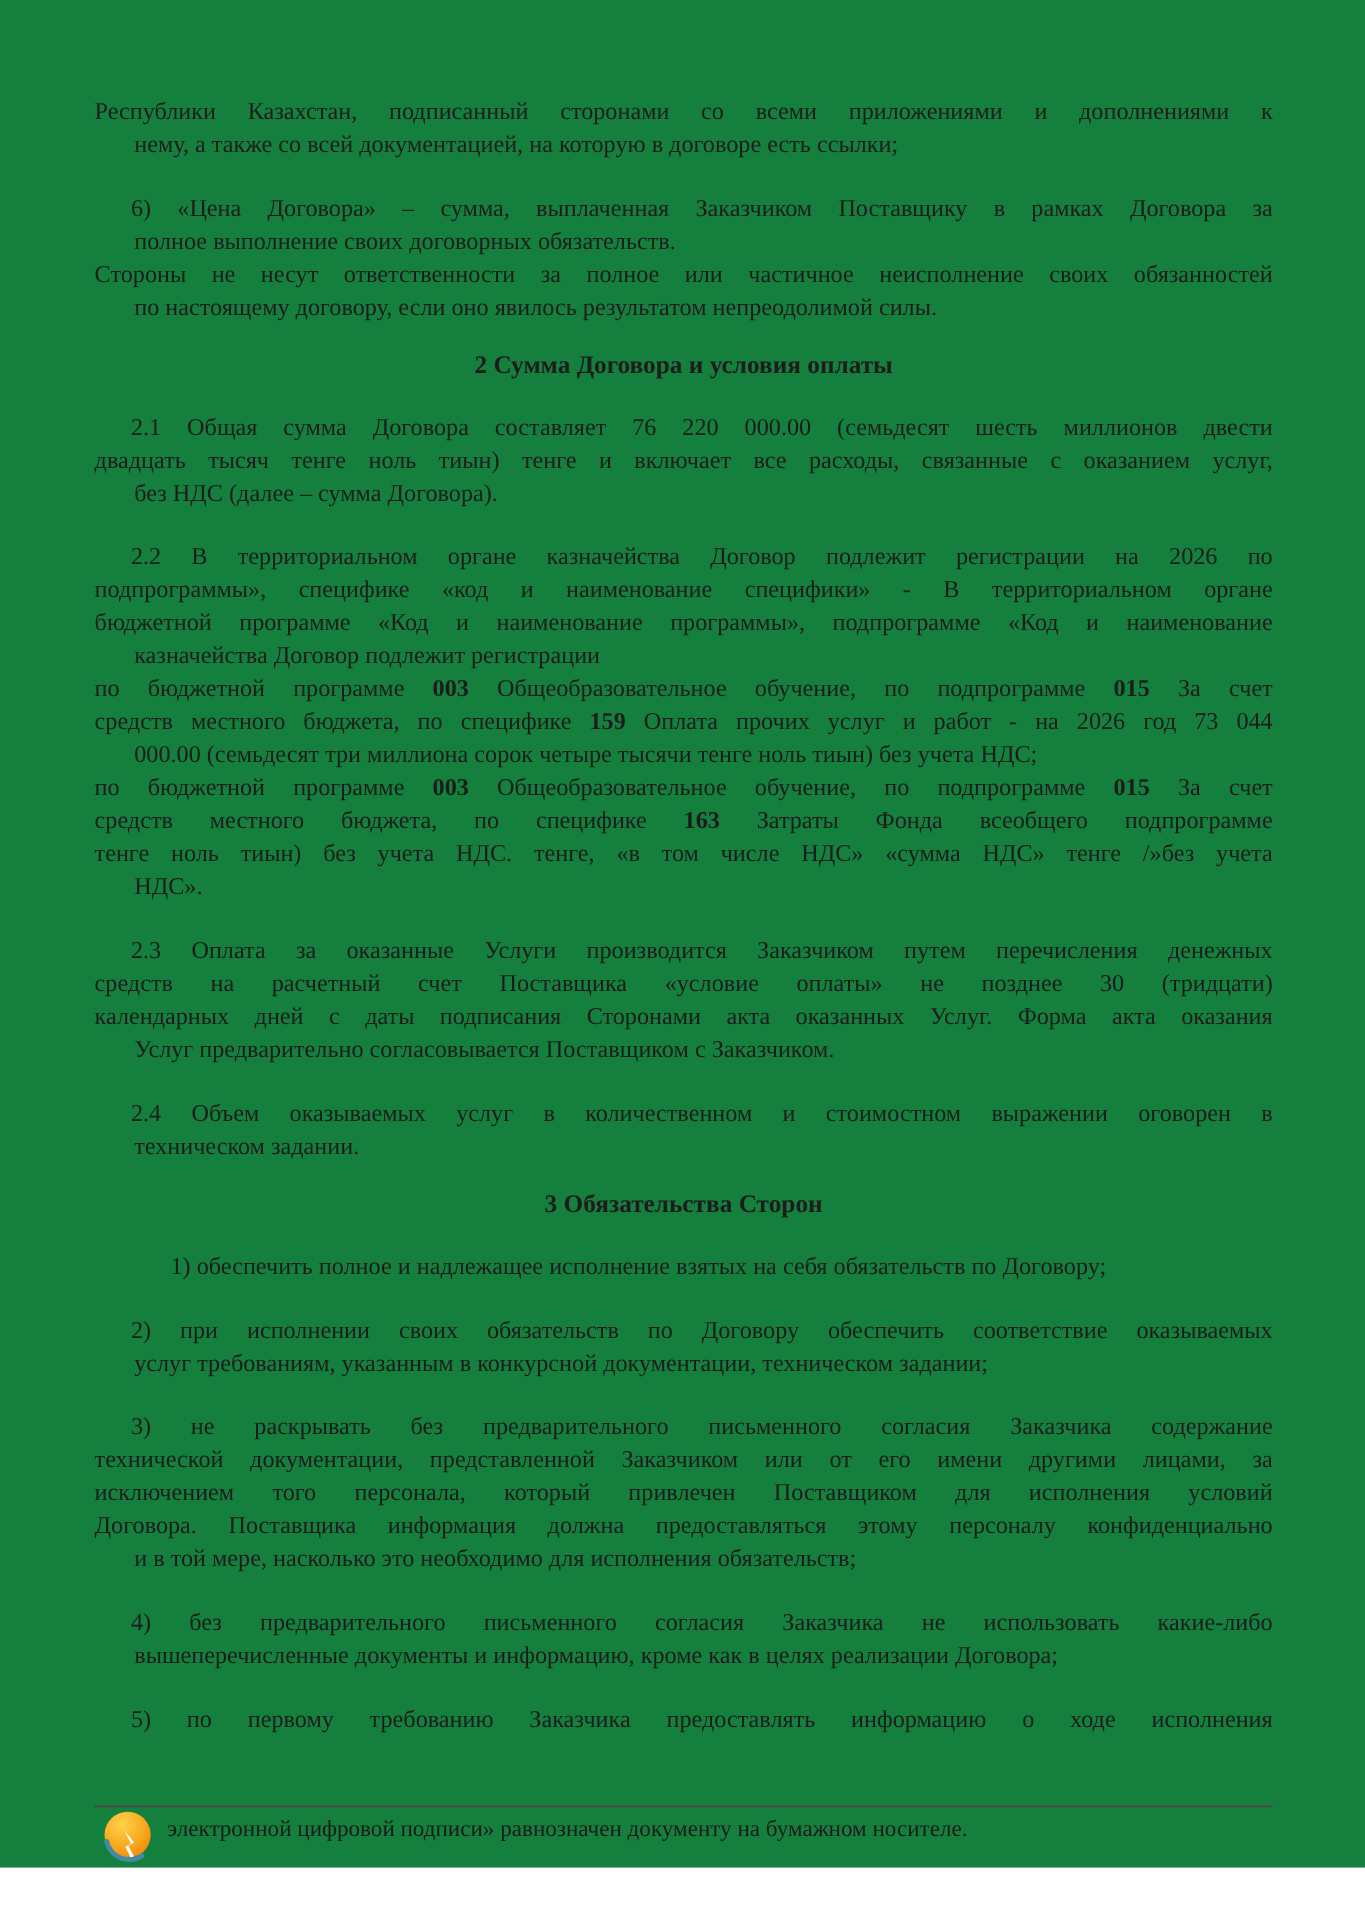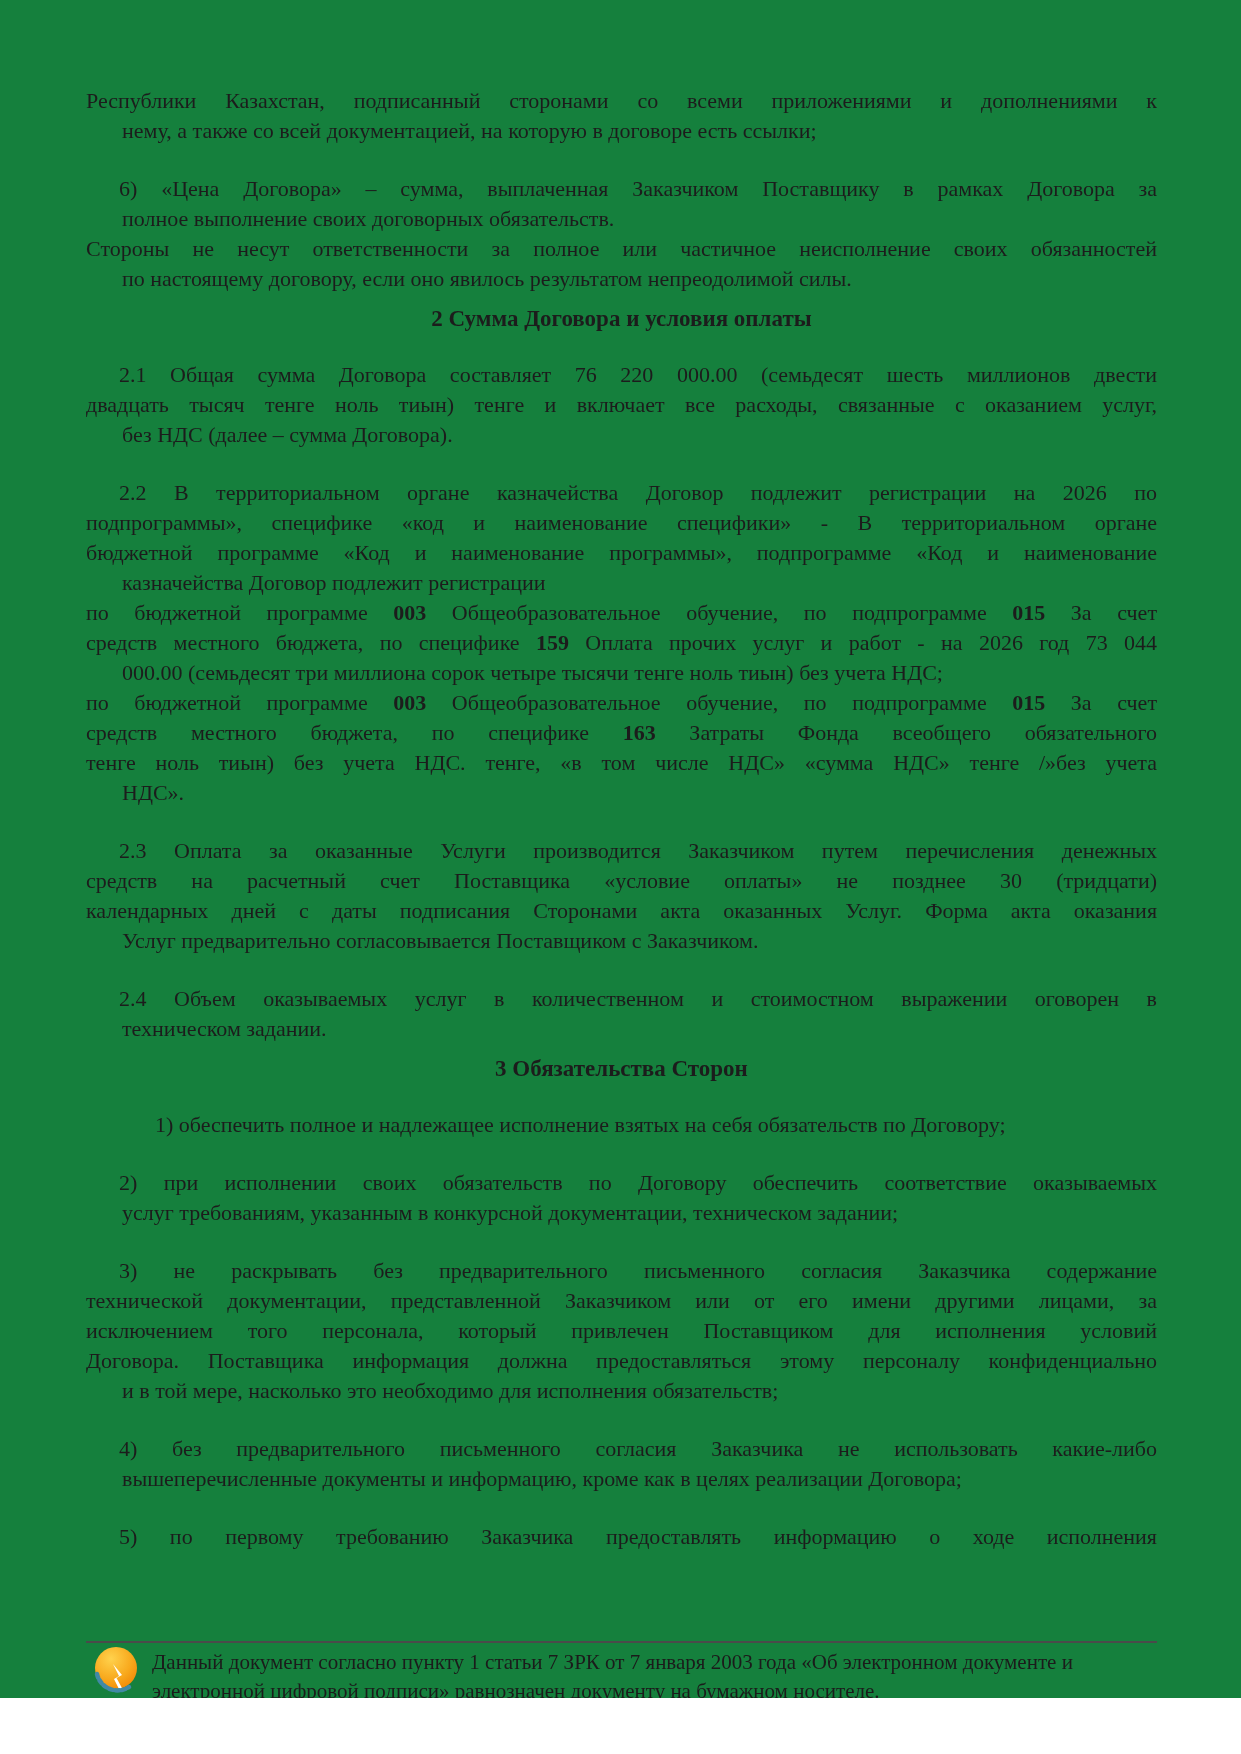--- a/index.html
+++ b/index.html
@@ -19,21 +19,21 @@
     width: 1071px;
     font-size: 22px;
     line-height: 30px;
   }
   .para { margin: 0 0 28px 0; padding: 0; }
   .para.tight { margin-bottom: 0; }
   .ln { display: block; text-align: justify; text-align-last: justify; }
   .ln.end { text-align-last: left; margin-left: 36px; }
   .para.indent .ln:first-child { text-indent: 33px; }
   .sec {
-    margin: 10px 0 26px 0;
+    margin: 23px 0 26px 0;
     font-size: 23px;
     line-height: 30px;
     font-weight: 700;
     text-align: center;
   }
   b.code { font-weight: 700; margin-top: 32px; }
   .footer-rule {
     position: absolute;
     top: 1641px;
     left: 86px;
@@ -93,21 +93,21 @@
     </p>
 
     <p class="para tight">
       <span class="ln"><span>по бюджетной программе </span><b class="code">003</b><span> Общеобразовательное обучение, по подпрограмме </span><b class="code">015</b><span> За счет</span></span>
       <span class="ln"><span>средств местного бюджета, по специфике </span><b class="code">159</b><span> Оплата прочих услуг и работ - на 2026 год 73 044</span></span>
       <span class="ln end">000.00 (семьдесят три миллиона сорок четыре тысячи тенге ноль тиын) без учета НДС;</span>
     </p>
 
     <p class="para">
       <span class="ln"><span>по бюджетной программе </span><b class="code">003</b><span> Общеобразовательное обучение, по подпрограмме </span><b class="code">015</b><span> За счет</span></span>
-      <span class="ln"><span>средств местного бюджета, по специфике </span><b class="code">163</b><span> Затраты Фонда всеобщего обязательного</span></span>
+      <span class="ln"><span>средств местного бюджета, по специфике </span><b class="code">163</b><span> Затраты Фонда всеобщего подпрограмме</span></span>
       <span class="ln">тенге ноль тиын) без учета НДС. тенге, «в том числе НДС» «сумма НДС» тенге /»без учета</span>
       <span class="ln end">НДС».</span>
     </p>
 
     <p class="para indent">
       <span class="ln">2.3 Оплата за оказанные Услуги производится Заказчиком путем перечисления денежных</span>
       <span class="ln">средств на расчетный счет Поставщика «условие оплаты» не позднее 30 (тридцати)</span>
       <span class="ln">календарных дней с даты подписания Сторонами акта оказанных Услуг. Форма акта оказания</span>
       <span class="ln end">Услуг предварительно согласовывается Поставщиком с Заказчиком.</span>
     </p>
@@ -157,17 +157,16 @@
           <stop offset="0" stop-color="#ffd24d"></stop>
           <stop offset="0.55" stop-color="#f8a81c"></stop>
           <stop offset="1" stop-color="#ee7c00"></stop>
         </radialGradient>
       </defs>
       <circle cx="24" cy="22" r="21" fill="url(#og)"></circle>
       <path d="M27,43 L22,33 L27,30 L21,18 L30,29 L24.5,32 L30,42 Z" fill="#ffffff"></path>
       <path d="M5,28 A21,21 0 0 0 37,41" fill="none" stroke="#4189a5" stroke-width="4.5" stroke-dasharray="4 2.5" stroke-linecap="round"></path>
     </svg>
     <div class="note">
-      <div class="nline">Данный документ согласно пункту 1 статьи 7 ЗРК от 7 января 2003 года «Об электронном документе и</div>
       <div class="nline">электронной цифровой подписи» равнозначен документу на бумажном носителе.</div>
     </div>
   </div>
 </div>
 
 </body></html>

